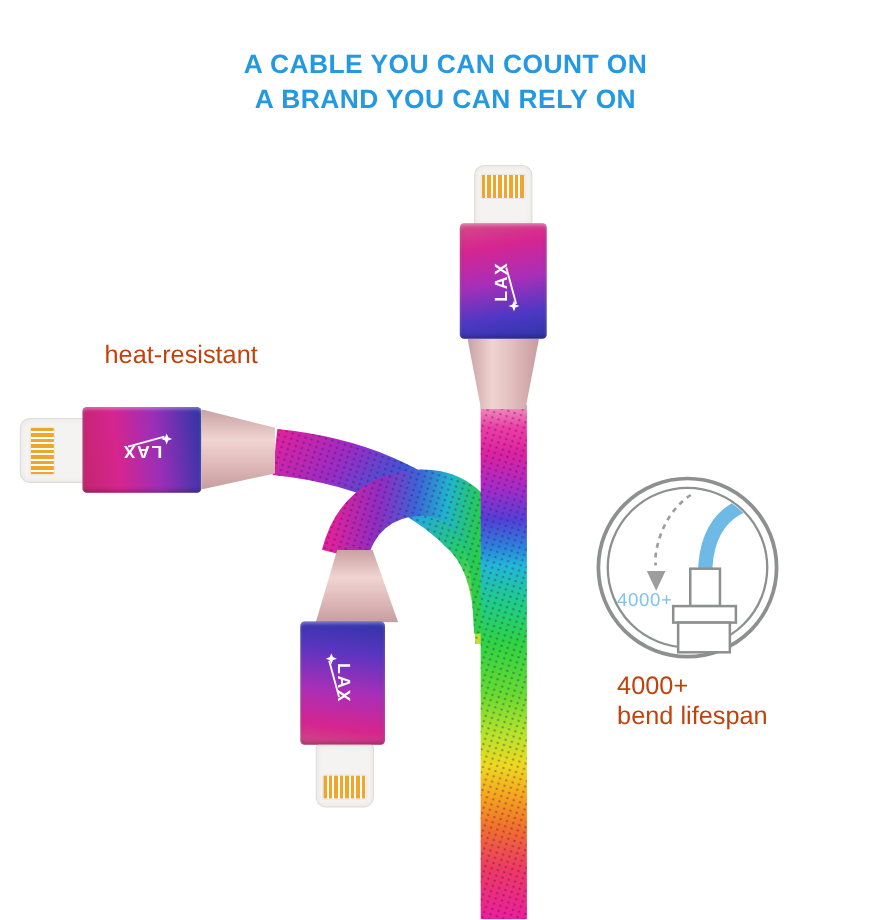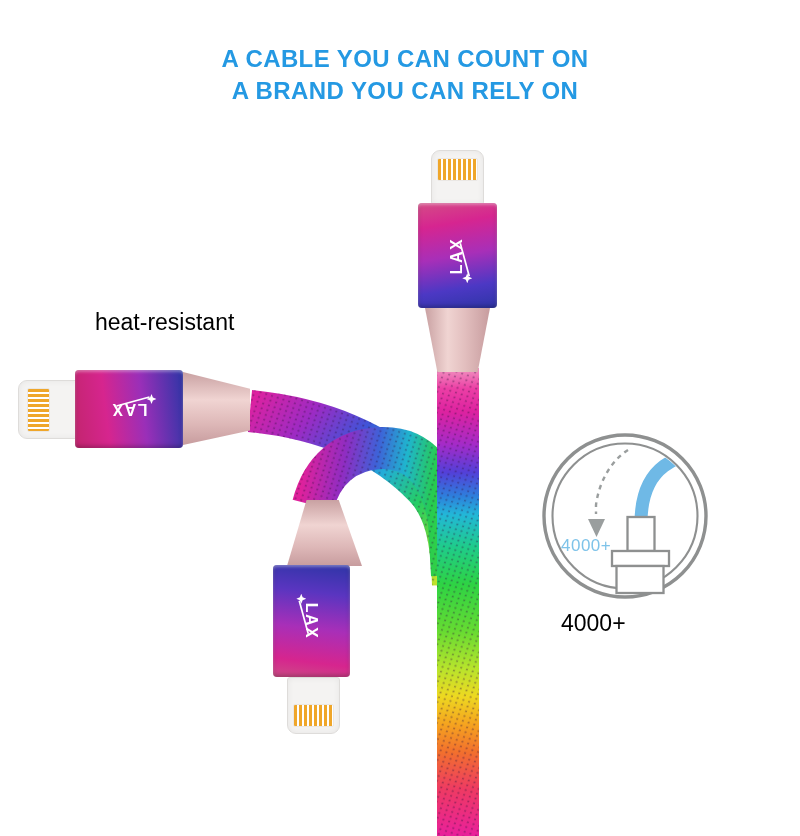--- a/index.html
+++ b/index.html
@@ -6,21 +6,21 @@
   #stage{
     position:relative;width:800px;height:836px;background:#ffffff;overflow:hidden;
     font-family:"Liberation Sans",sans-serif;
   }
   
   .headline{
     position:absolute;left:0;top:43px;width:810px;text-align:center;
     color:#2499E3;font-weight:bold;font-size:24px;line-height:32px;letter-spacing:.4px;
   }
   
-  .label-black{position:absolute;color:#000000;font-size:23px;line-height:28px;}
+  .label-black{position:absolute;color:#c2410c;font-size:23px;line-height:28px;}
   .lbl-heat{left:95px;top:308px;}
   .lbl-bend{left:561px;top:610px;line-height:27px;}
   .lbl-badge{
     position:absolute;left:561px;top:536px;color:#7EC3E9;
     font-size:17px;letter-spacing:.5px;font-weight:500;
   }
   
   #cable-svg{position:absolute;left:0;top:0;z-index:1;}
   
   .conn{position:absolute;z-index:5;}
@@ -186,15 +186,16 @@
   </div>
 
   <div class="label-black lbl-heat">
     <div>heat-resistant</div>
   </div>
 
   <span class="lbl-badge">4000+</span>
 
   <div class="label-black lbl-bend">
     <div>4000+</div>
+    <div>bend lifespan</div>
   </div>
 
 </div>
 
 </body></html>

